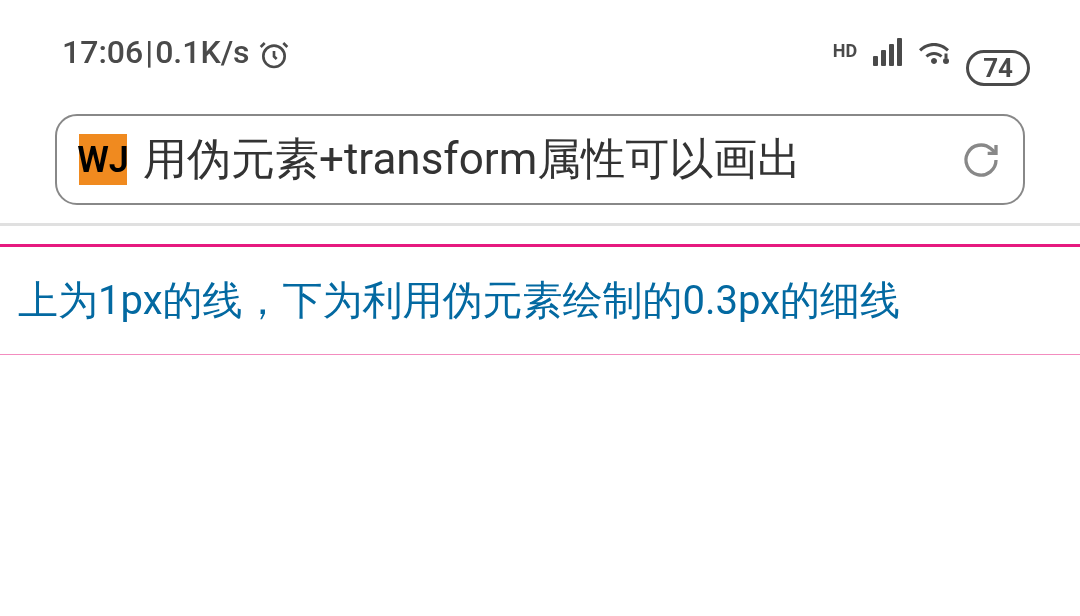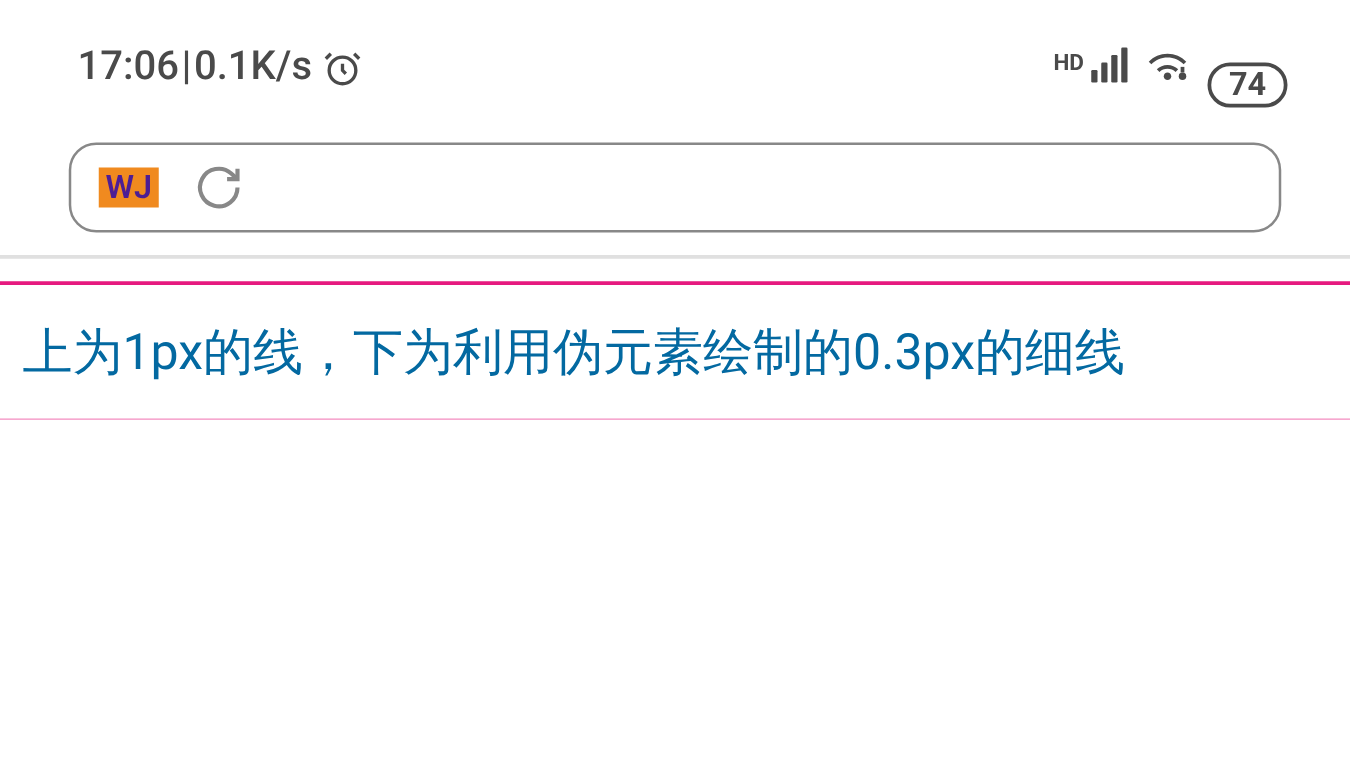--- a/index.html
+++ b/index.html
@@ -39,21 +39,21 @@
     }
     .hd-signal {
       display: flex;
       align-items: flex-end;
       gap: 4px;
     }
     .hd-text {
       font-size: 18px;
       font-weight: 700;
       color: #4a4a4a;
-      margin-right: 2px;
+      margin-right: 12px;
       align-self: flex-start;
       margin-top: 2px;
     }
     .signal-bars {
       display: flex;
       align-items: flex-end;
       gap: 3px;
     }
     .signal-bar {
       width: 5px;
@@ -83,27 +83,27 @@
       border: 2px solid #888;
       border-radius: 22px;
       display: flex;
       align-items: center;
       padding: 14px 22px;
       gap: 16px;
       overflow: hidden;
     }
     .favicon {
       width: 48px;
-      height: 32px;
+      height: 51px;
       background: #f08a1f;
-      color: #4c1d95;
+      color: #000000;
       display: flex;
       align-items: center;
       justify-content: center;
-      font-size: 26px;
+      font-size: 36px;
       font-weight: 600;
       flex-shrink: 0;
     }
     .page-title {
       font-size: 44px;
       color: #333;
       white-space: nowrap;
       overflow: hidden;
       flex: 1;
       mask-image: linear-gradient(to right, black 88%, transparent 100%);
@@ -176,20 +176,21 @@
       <span>74</span>
     </div>
   </div>
 </div>
 
 <div class="url-bar-wrap">
   <div class="url-bar">
     <div class="favicon">
       <span>WJ</span>
     </div>
+    <div class="page-title">用伪元素+transform属性可以画出</div>
     <span class="reload-icon">
       <svg width="40" height="40" viewBox="0 0 24 24" fill="none" stroke="#888" stroke-width="2">
         <path d="M21 12a9 9 0 1 1-3-6.7L21 8"></path>
         <path d="M21 3v5h-5"></path>
       </svg>
     </span>
   </div>
 </div>
 
 <div class="content-area">

